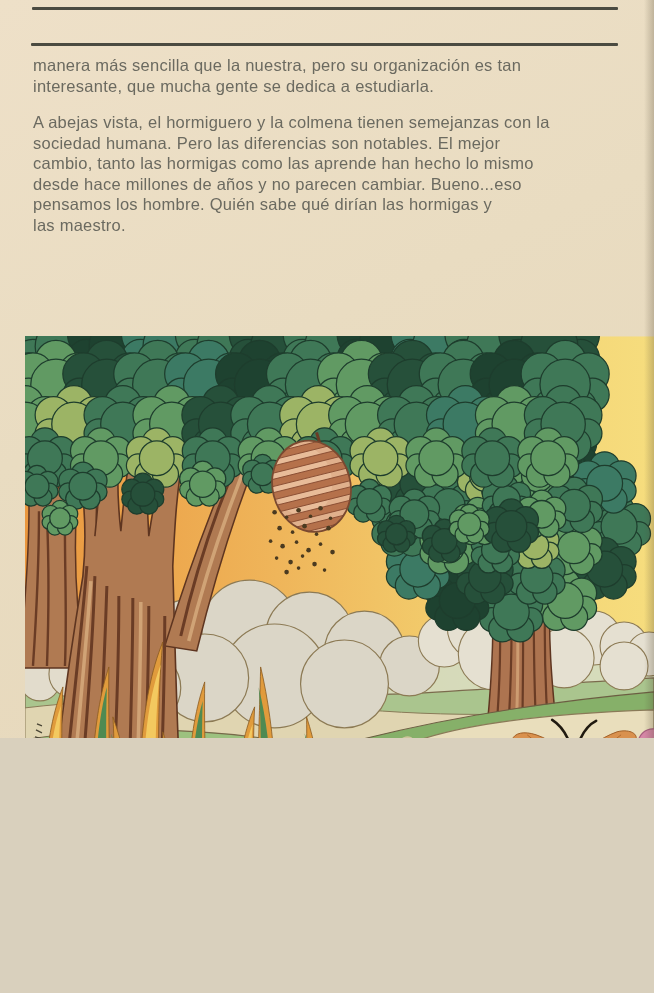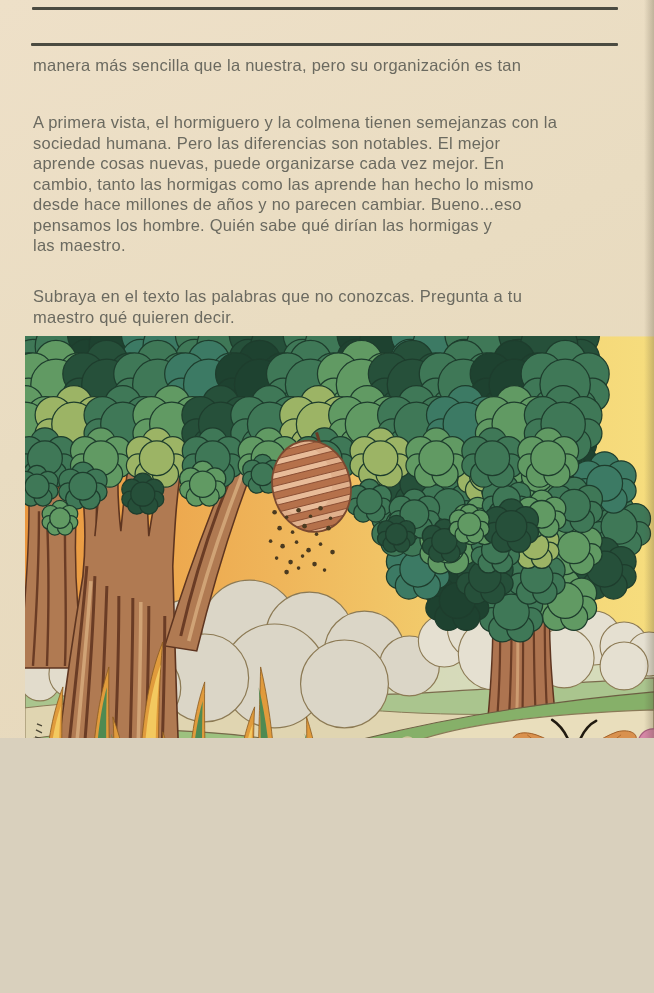--- a/index.html
+++ b/index.html
@@ -20,36 +20,32 @@
 </head>
 <body>
 
 <div class="page">
 
   <div class="rule" style="left:32px;top:7px;width:586px;"></div>
   <div class="rule" style="left:31px;top:43px;width:587px;"></div>
 
   <div class="para" style="top:55px;">
     <div class="line">manera más sencilla que la nuestra, pero su organización es tan</div>
+    <div class="line">interesante, que mucha gente se dedica a estudiarla.</div>
   </div>
 
   <div class="para" style="top:112px;">
-    <div class="line">A primera vista, el hormiguero y la colmena tienen semejanzas con la</div>
+    <div class="line">A abejas vista, el hormiguero y la colmena tienen semejanzas con la</div>
     <div class="line">sociedad humana. Pero las diferencias son notables. El mejor</div>
-    <div class="line">aprende cosas nuevas, puede organizarse cada vez mejor. En</div>
     <div class="line">cambio, tanto las hormigas como las aprende han hecho lo mismo</div>
     <div class="line">desde hace millones de años y no parecen cambiar. Bueno...eso</div>
     <div class="line">pensamos los hombre. Quién sabe qué dirían las hormigas y</div>
     <div class="line">las maestro.</div>
   </div>
 
-  <div class="para" style="top:286px;">
-    <div class="line">Subraya en el texto las palabras que no conozcas. Pregunta a tu</div>
-    <div class="line">maestro qué quieren decir.</div>
-  </div>
 
   <svg id="illu" class="illus" viewBox="0 0 630 587">
     <defs>
       <linearGradient id="skyG" x1="0" y1="0" x2="1" y2="0">
         <stop offset="0" stop-color="#ea973e"></stop>
         <stop offset="0.4" stop-color="#efb55a"></stop>
         <stop offset="0.72" stop-color="#f3d170"></stop>
         <stop offset="1" stop-color="#f6dd7e"></stop>
       </linearGradient>
       <g id="cl">

